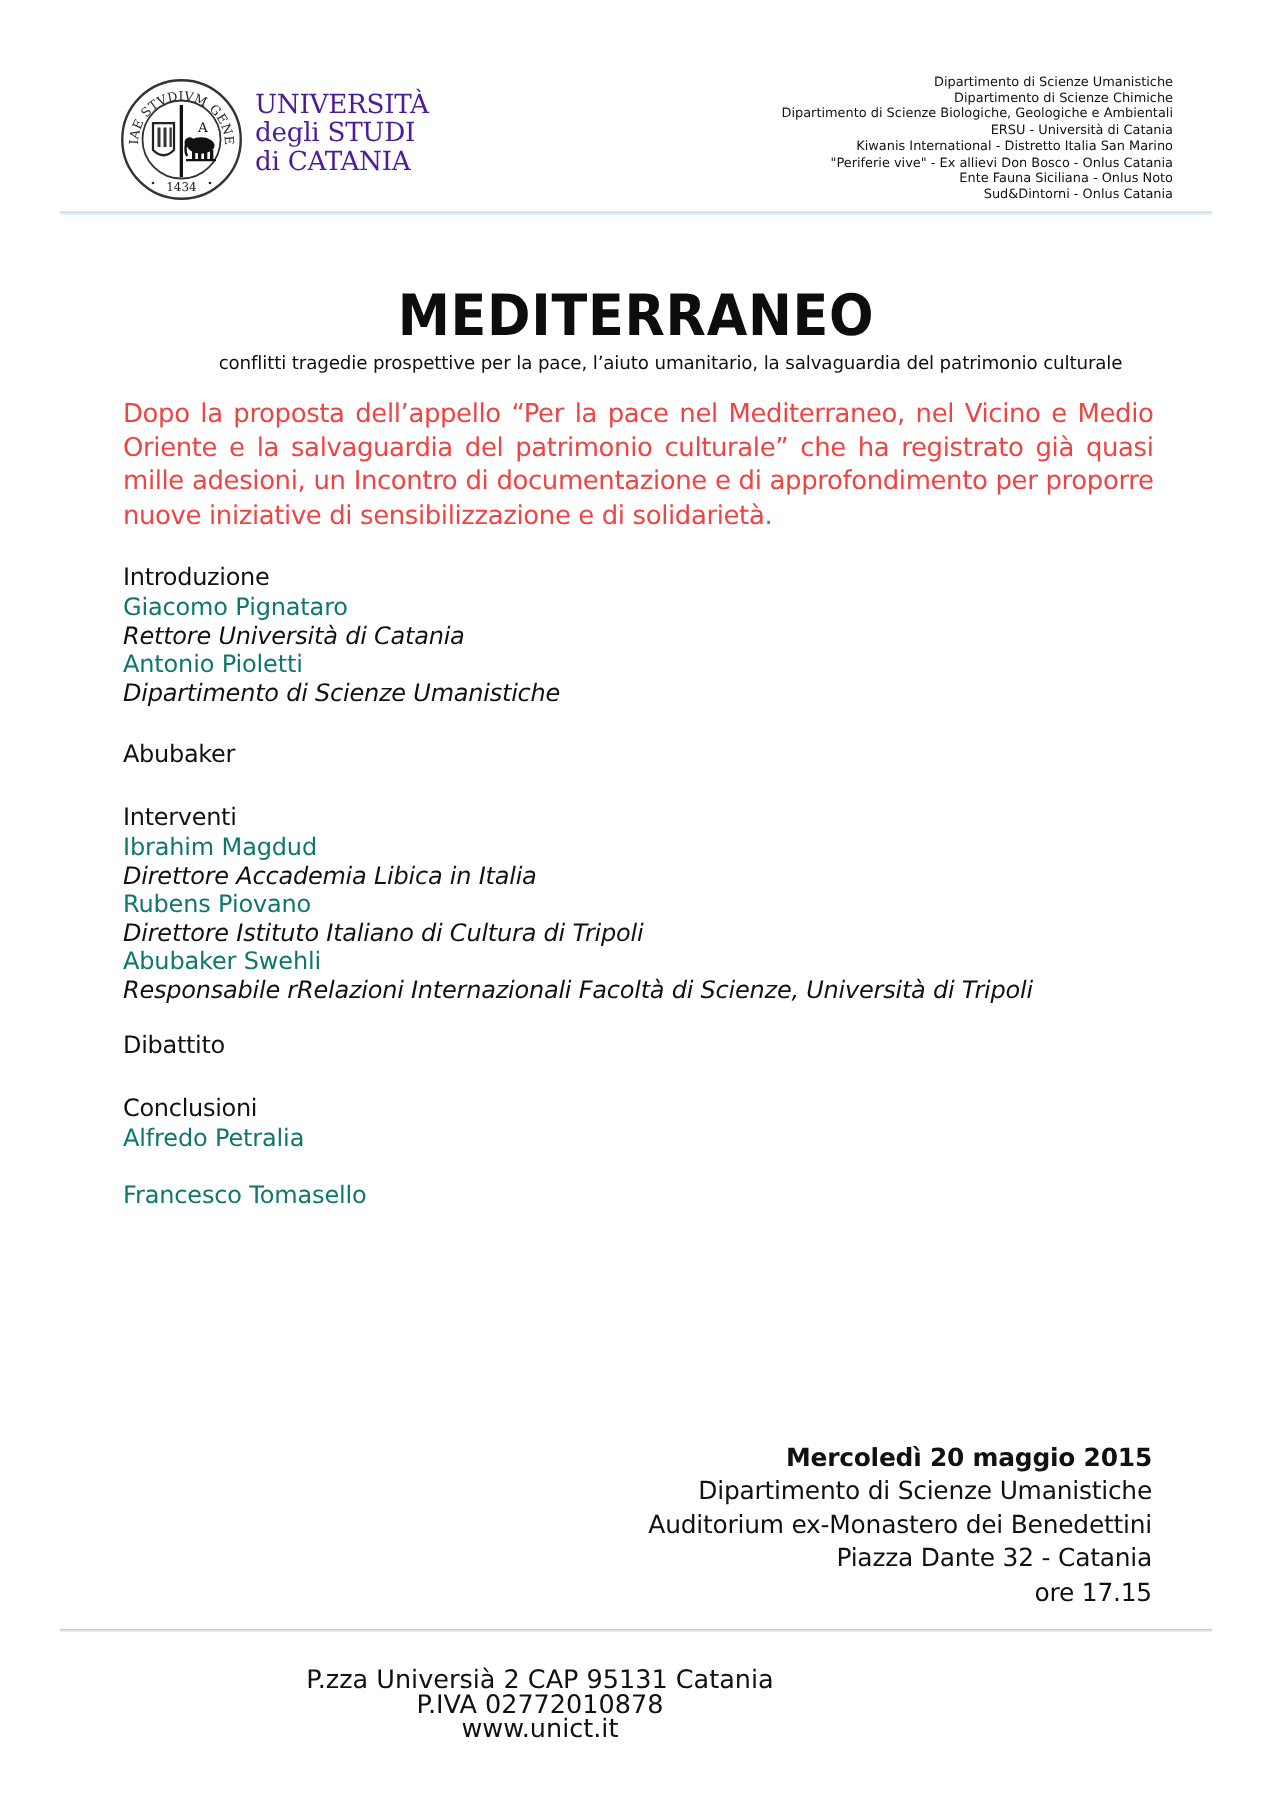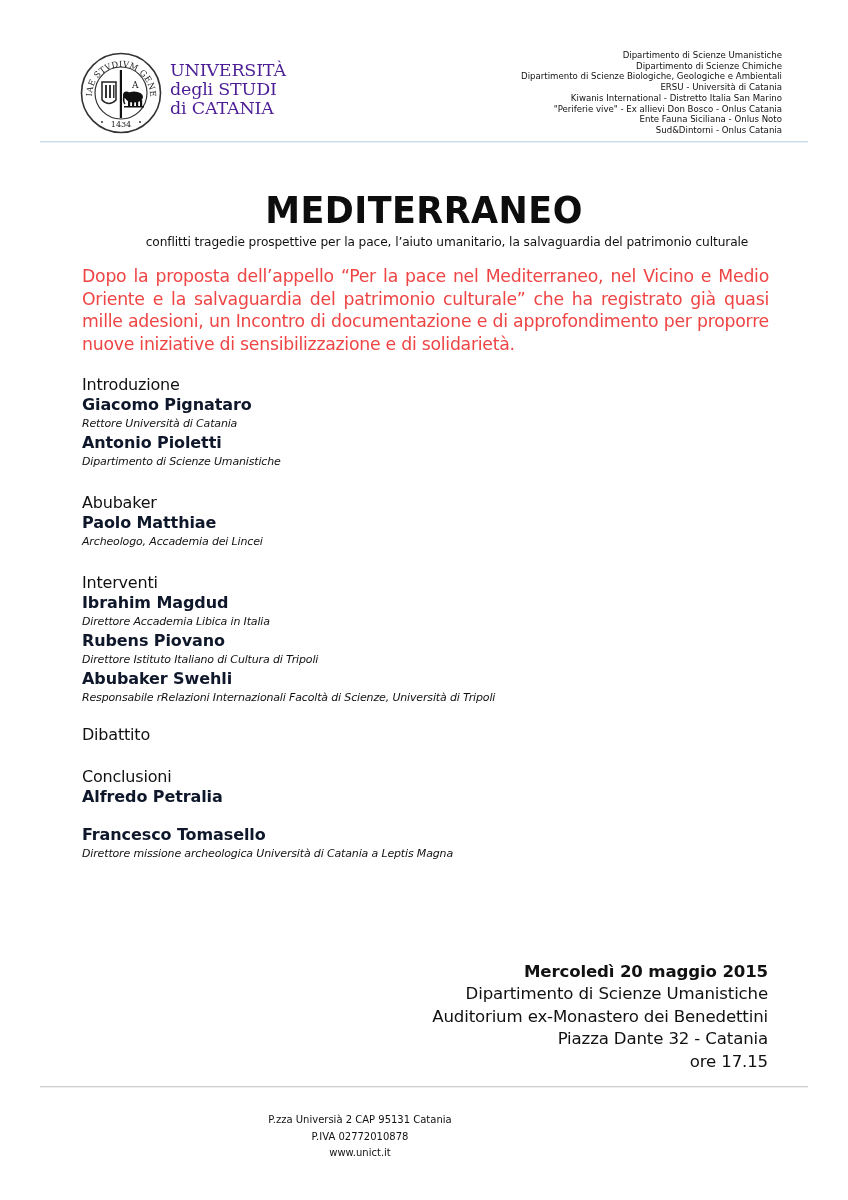--- a/index.html
+++ b/index.html
@@ -41,37 +41,37 @@
     
     .intro {
       left: 82px; top: 265px; width: 687px;
       font-size: 17.3px; line-height: 22.5px; text-align: justify; color: #ef4444;
       letter-spacing: -0.25px;
     }
 
     
     .program { left: 82px; top: 375px; width: 700px; }
     .section-label { font-size: 16px; line-height: 20px; color: #111; letter-spacing: -0.2px; }
-    .speaker-name { font-size: 16px; font-weight: bold; line-height: 20px; color: #0f172a; letter-spacing: -0.1px; }
-    .speaker-role { font-size: 11px; font-style: italic; line-height: 18px; color: #111; letter-spacing: -0.15px; }
+    .speaker-name { font-size: 16px; font-weight: normal; line-height: 20px; color: #0f766e; letter-spacing: -0.1px; }
+    .speaker-role { font-size: 16px; font-style: italic; line-height: 18px; color: #111; letter-spacing: -0.15px; }
     .gap { height: 22px; }
     .gap-sm { height: 18px; }
 
     
     .event {
       right: 80px; top: 961px; text-align: right;
       font-size: 16.6px; line-height: 22.4px; color: #111; letter-spacing: -0.15px;
     }
     .event .date { font-weight: bold; }
     .event .time-value { font-weight: normal; }
 
     
     .footer {
       left: 0; width: 720px; top: 1112px; text-align: center;
-      font-size: 10px; line-height: 16.5px; color: #111;
+      font-size: 17px; line-height: 16.5px; color: #111;
     }
   </style>
 </head>
 <body>
 
 <div class="abs logo">
   <svg class="seal" viewBox="0 0 82 82">
     <defs>
       <path id="sealArc" d="M 12 44 A 29 29 0 1 1 70 44"></path>
     </defs>
@@ -136,24 +136,20 @@
     <div>
       <div class="speaker-name">Antonio Pioletti</div>
       <div class="speaker-role">Dipartimento di Scienze Umanistiche</div>
     </div>
   </div>
 
   <div class="gap"></div>
 
   <div>
     <div class="section-label">Abubaker</div>
-    <div>
-      <div class="speaker-name">Paolo Matthiae</div>
-      <div class="speaker-role">Archeologo, Accademia dei Lincei</div>
-    </div>
   </div>
 
   <div class="gap"></div>
 
   <div>
     <div class="section-label">Interventi</div>
     <div>
       <div class="speaker-name">Ibrahim Magdud</div>
       <div class="speaker-role">Direttore Accademia Libica in Italia</div>
     </div>
@@ -176,21 +172,20 @@
   <div class="gap"></div>
 
   <div>
     <div class="section-label">Conclusioni</div>
     <div>
       <div class="speaker-name">Alfredo Petralia</div>
     </div>
     <div class="gap-sm"></div>
     <div>
       <div class="speaker-name">Francesco Tomasello</div>
-      <div class="speaker-role">Direttore missione archeologica Università di Catania a Leptis Magna</div>
     </div>
   </div>
 </div>
 
 <div class="abs event">
   <div class="date">Mercoledì 20 maggio 2015</div>
   <div>Dipartimento di Scienze Umanistiche</div>
   <div>Auditorium ex-Monastero dei Benedettini</div>
   <div>Piazza Dante 32 - Catania</div>
   <div>

